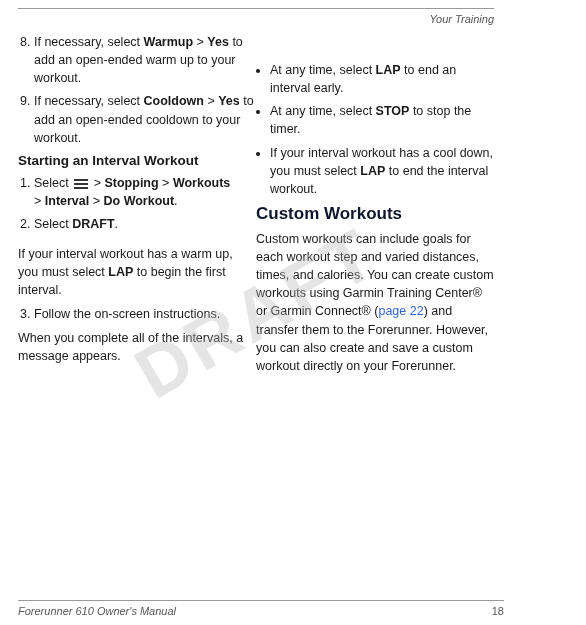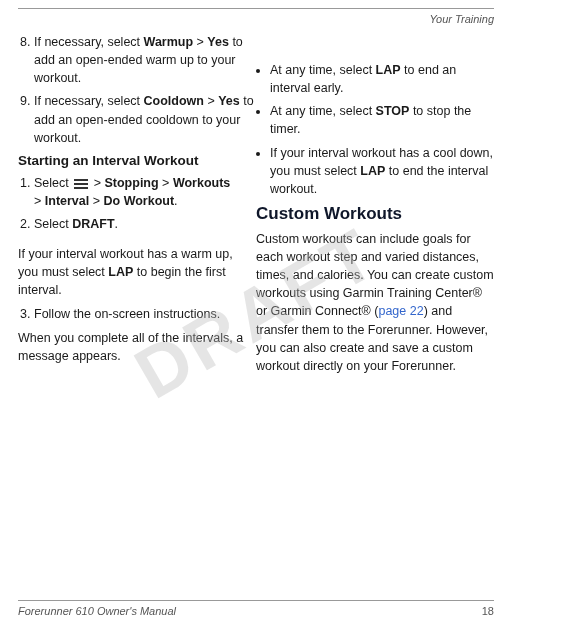--- a/index.html
+++ b/index.html
@@ -122,21 +122,21 @@
       pointer-events: none;
       letter-spacing: 4px;
       z-index: 10;
       white-space: nowrap;
     }
 
     .footer-line {
       position: absolute;
       bottom: 8px;
       left: 18px;
-      right: 18px;
+      right: 8px;
       border-top: 1px solid #999;
       padding-top: 4px;
       display: flex;
       justify-content: space-between;
       align-items: center;
     }
 
     .footer-left {
       font-size: 11px;
       color: #555;

